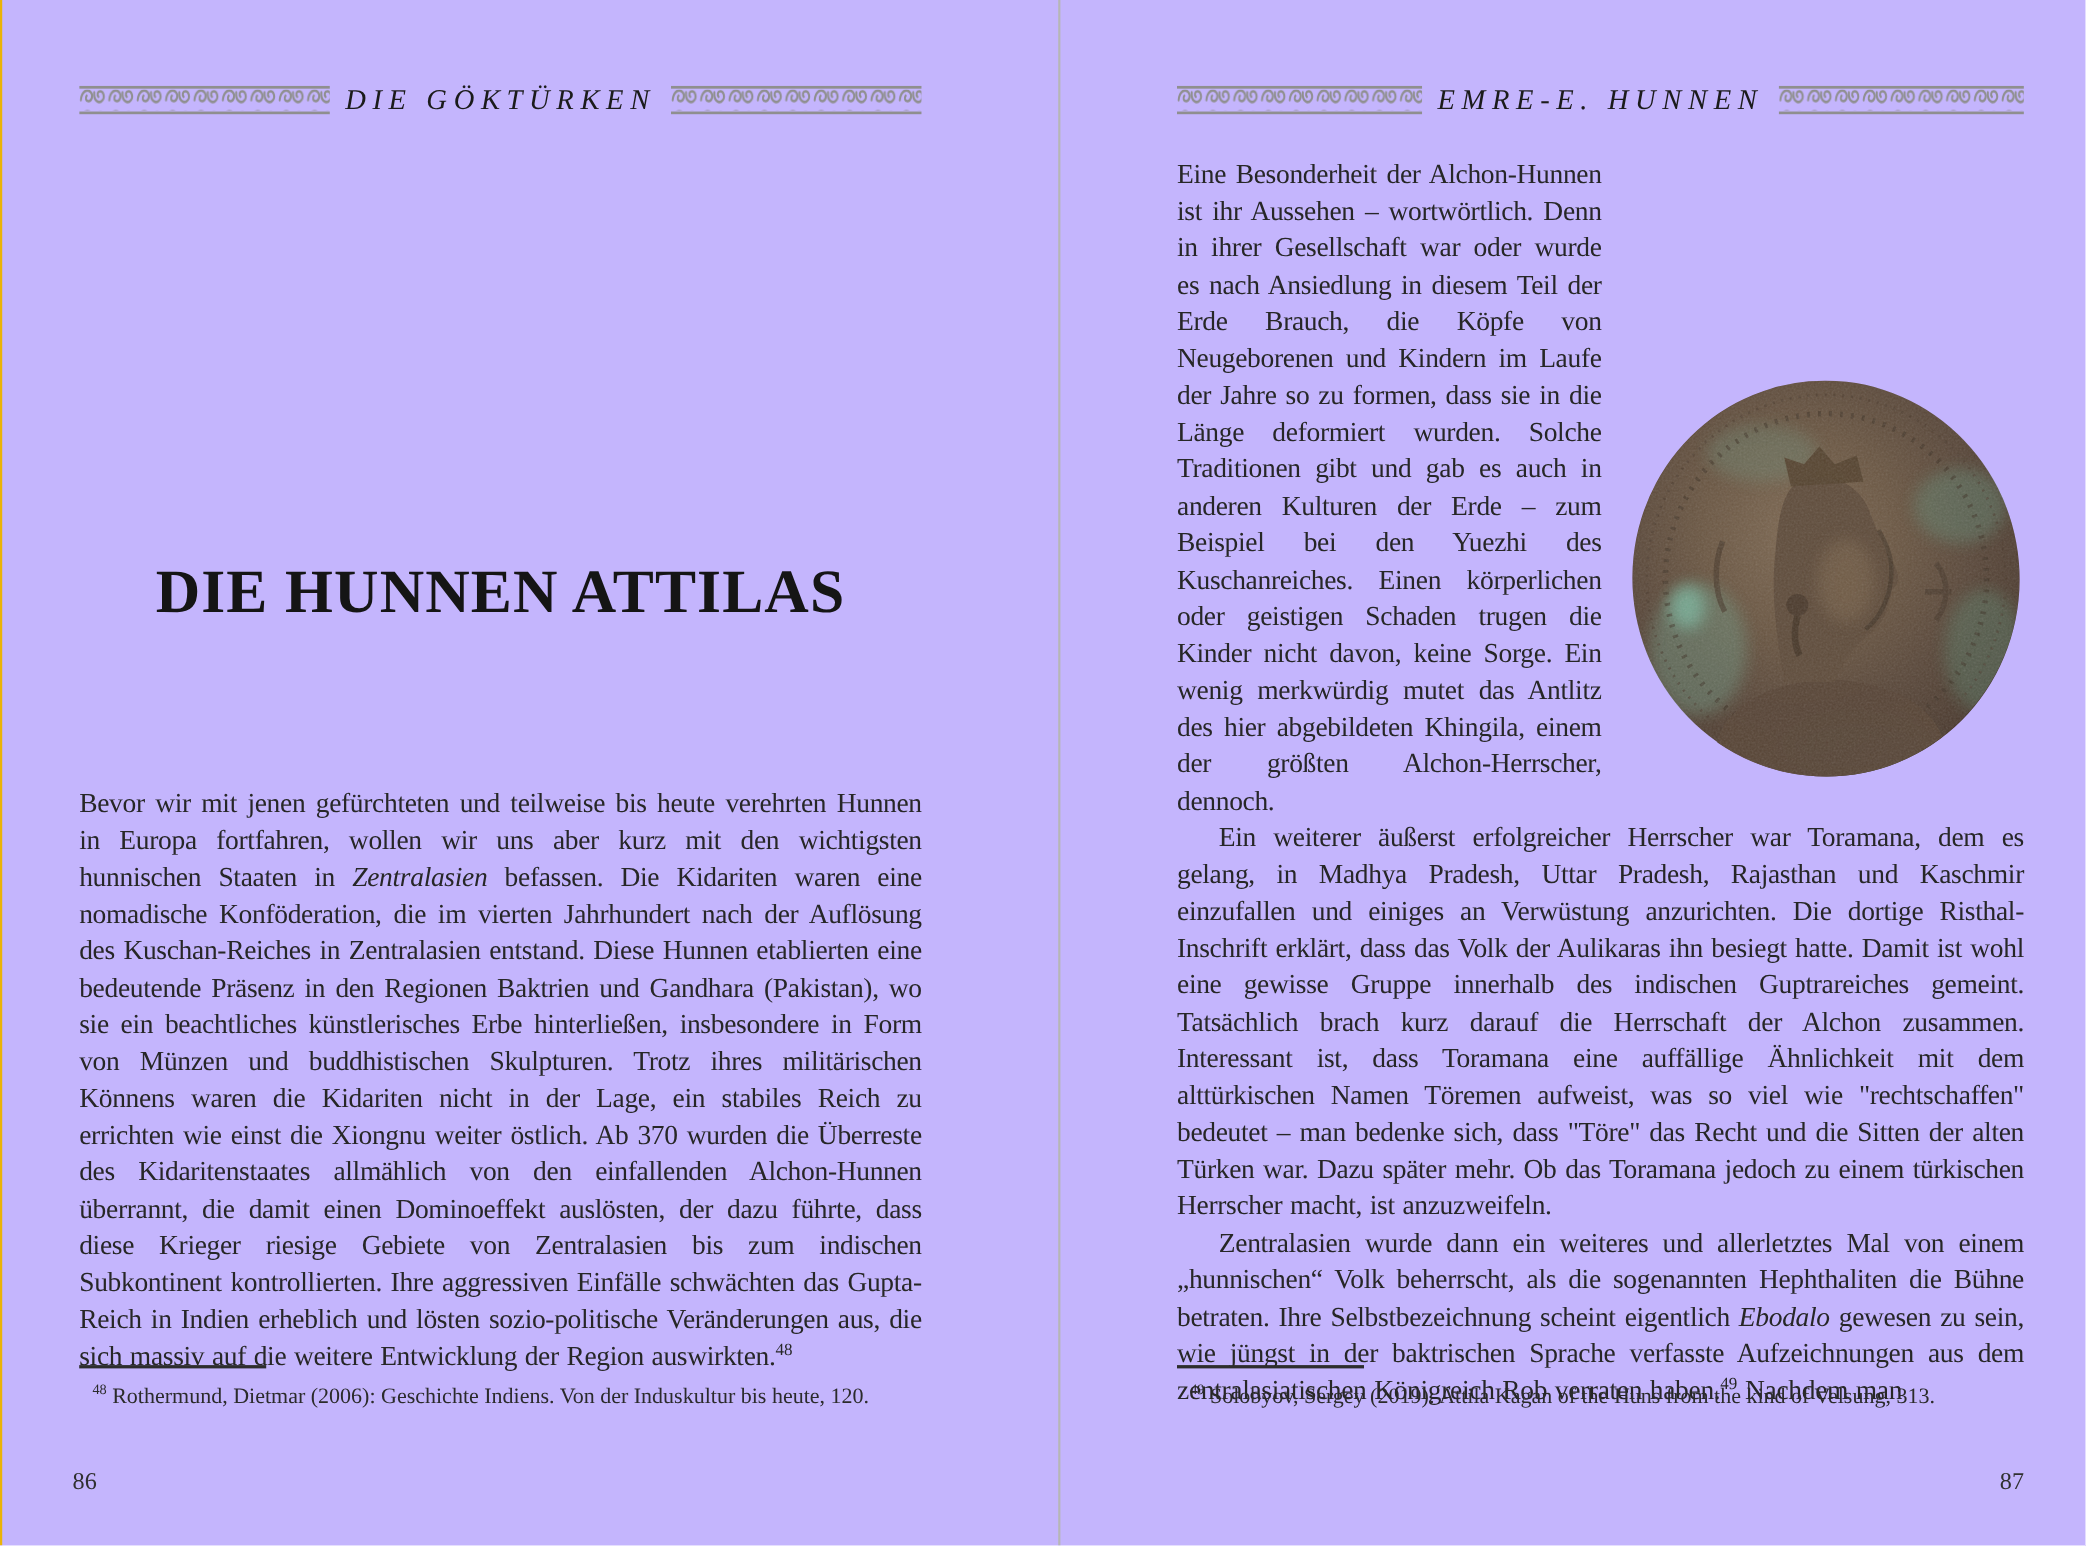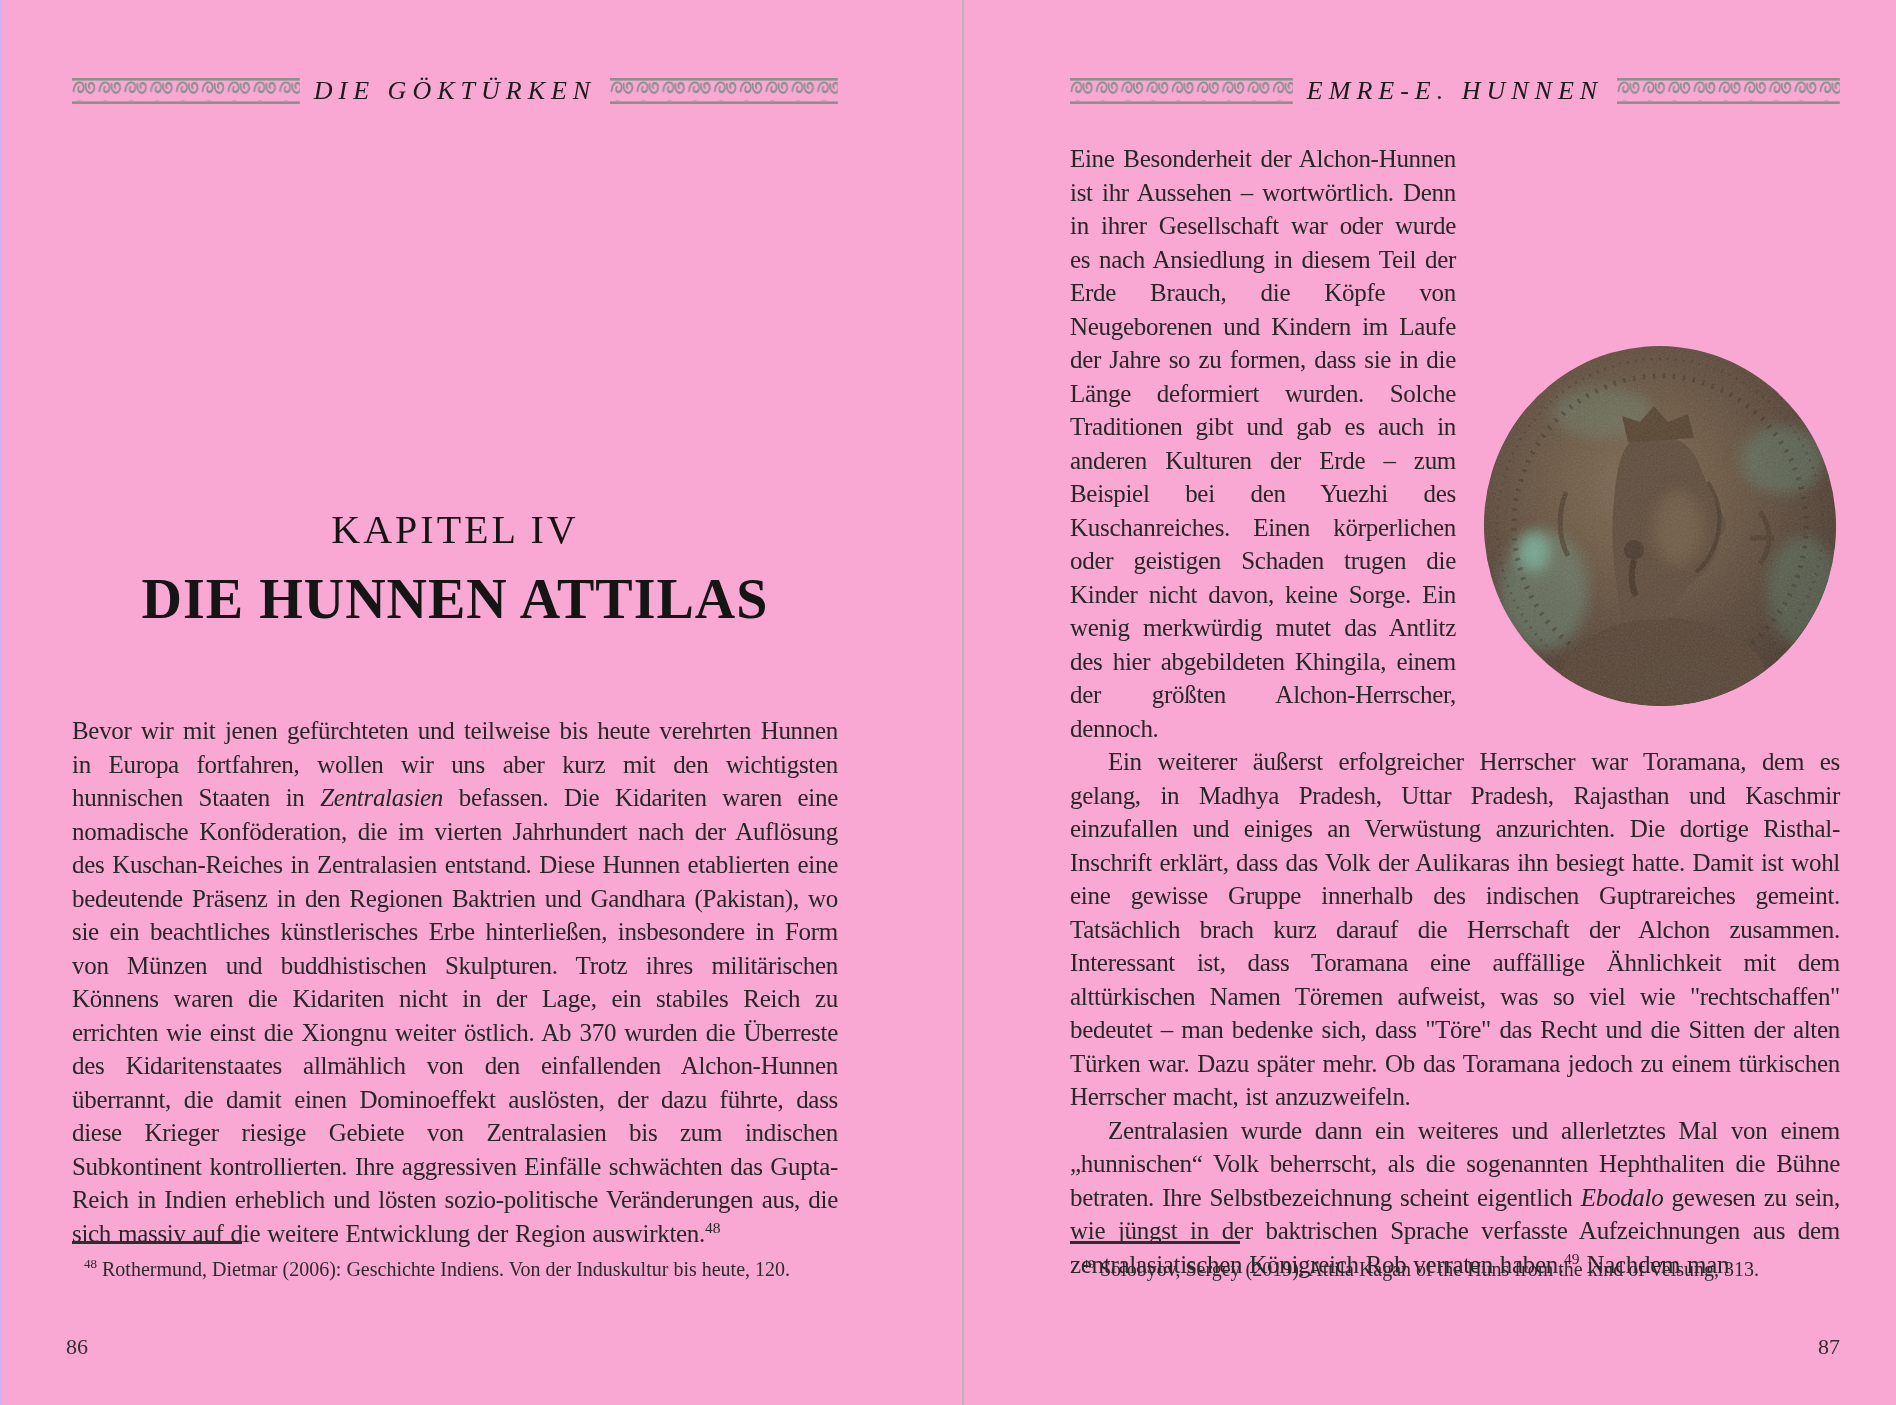--- a/index.html
+++ b/index.html
@@ -1,18 +1,18 @@
 <!DOCTYPE html>
 <html lang="de"><head>
 <meta charset="utf-8">
 <style>
   html,body{margin:0;padding:0;background:#ffffff;}
   body{width:1896px;height:1405px;position:relative;overflow:hidden;
        font-family:"Liberation Serif","DejaVu Serif",serif;color:#262626;}
-  .spread{position:absolute;inset:0;background:#f9a8d4;border-left:2px solid #c4b5fd;}
+  .spread{position:absolute;inset:0;background:#c4b5fd;border-left:2px solid #eab308;}
   .gutter{position:absolute;left:960px;top:0;bottom:0;width:2px;background:#b6b6b6;}
   .page{position:absolute;top:76px;bottom:0;}
   .page.left{left:70px;width:766px;}
   .page.right{left:1068px;width:770px;}
 
   
   .running-head{display:flex;align-items:center;gap:14px;height:30px;}
   .orn{flex:1;height:26px;}
   .orn svg{display:block;width:100%;height:26px;}
   .rh-title{font-style:italic;font-size:26px;letter-spacing:6px;color:#1b1b1b;white-space:nowrap;}
@@ -78,21 +78,20 @@
       <span class="orn">
         <svg viewBox="0 0 300 26" preserveAspectRatio="none">
           <rect x="0" y="0" width="300" height="2.6" fill="#8f8f8f"></rect>
           <rect x="0" y="3.5" width="300" height="19" fill="url(#scrollpat)"></rect>
           <rect x="0" y="23.4" width="300" height="2.6" fill="#8f8f8f"></rect>
         </svg>
       </span>
     </header>
 
     <div class="chapter">
-      <div class="kicker">KAPITEL IV</div>
       <div class="ch-title">DIE HUNNEN ATTILAS</div>
     </div>
 
     <div class="body-text">
       <p><span>Bevor wir mit jenen gefürchteten und teilweise bis heute verehrten Hunnen in Europa fortfahren, wollen wir uns aber kurz mit den wichtigsten hunnischen Staaten in </span><em>Zentralasien</em><span> befassen. Die Kidariten waren eine nomadische Konföderation, die im vierten Jahrhundert nach der Auflösung des Kuschan-Reiches in Zentralasien entstand. Diese Hunnen etablierten eine bedeutende Präsenz in den Regionen Baktrien und Gandhara (Pakistan), wo sie ein beachtliches künstlerisches Erbe hinterließen, insbesondere in Form von Münzen und buddhistischen Skulpturen. Trotz ihres militärischen Könnens waren die Kidariten nicht in der Lage, ein stabiles Reich zu errichten wie einst die Xiongnu weiter östlich. Ab 370 wurden die Überreste des Kidaritenstaates allmählich von den einfallenden Alchon-Hunnen überrannt, die damit einen Dominoeffekt auslösten, der dazu führte, dass diese Krieger riesige Gebiete von Zentralasien bis zum indischen Subkontinent kontrollierten. Ihre aggressiven Einfälle schwächten das Gupta-Reich in Indien erheblich und lösten sozio-politische Veränderungen aus, die sich massiv auf die weitere Entwicklung der Region auswirkten.</span><sup>48</sup></p>
     </div>
 
     <div class="footnote-block">
       <div class="fn-rule"></div>
       <p class="fn"><sup>48</sup> <span>Rothermund, Dietmar (2006): Geschichte Indiens. Von der Induskultur bis heute, 120.</span></p>

